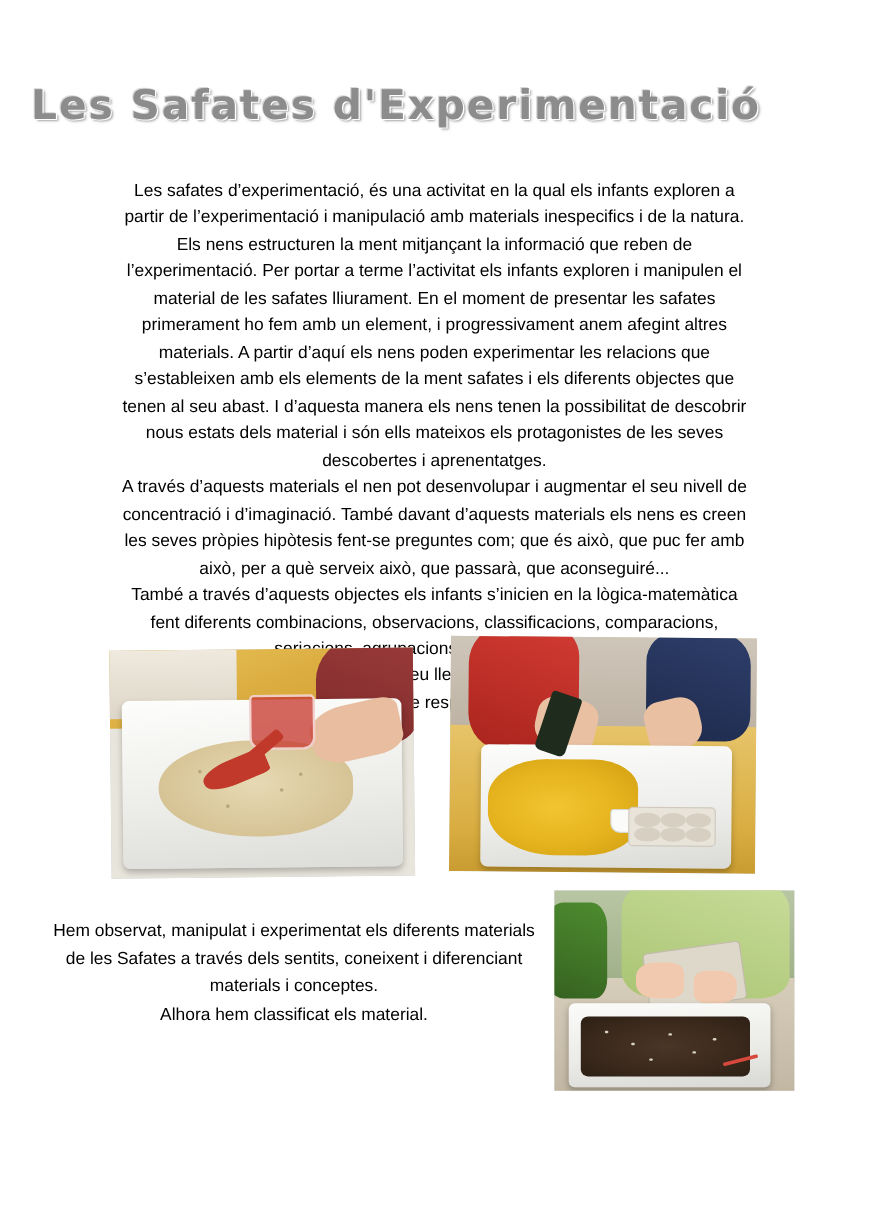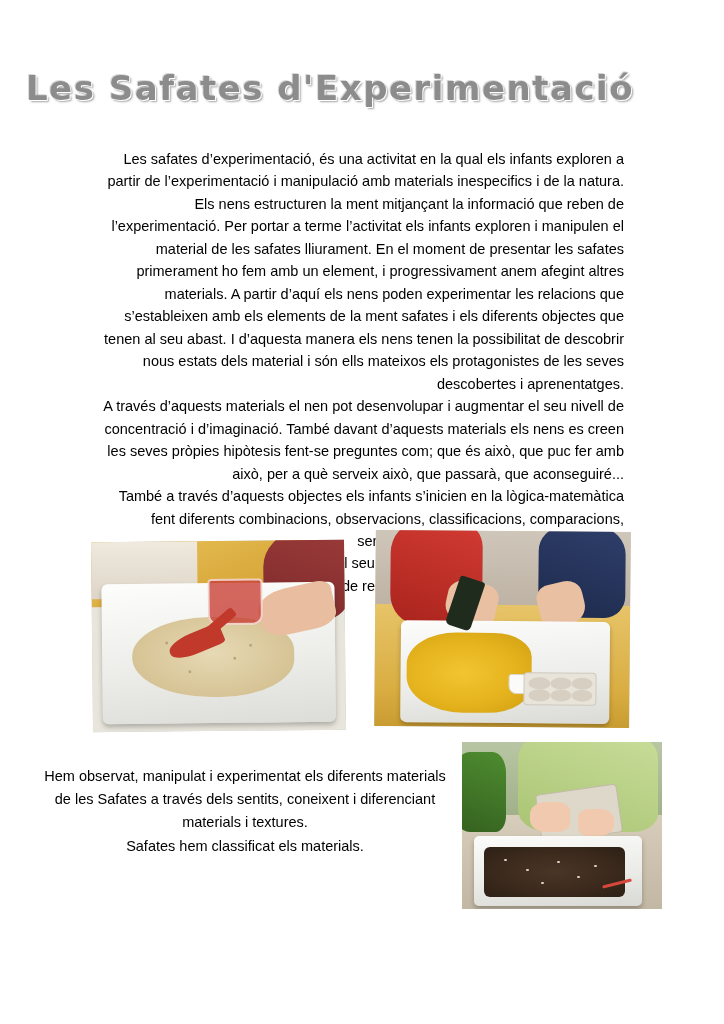--- a/index.html
+++ b/index.html
@@ -45,21 +45,21 @@
   }
 
   
   .body-text {
     position: absolute;
     top: 148px;
     left: 100px;
     width: 524px;
     font-size: 14.5px;
     line-height: 1.55;
-    text-align: right;
+    text-align: center;
     color: #000000;
   }
   .body-text p {
     margin: 0;
   }
   .body-text p + p {
     margin-top: 0px;
   }
 
   
@@ -256,17 +256,17 @@
         <div class="p3-speck" style="left:52%;top:28%"></div>
         <div class="p3-speck" style="left:66%;top:58%"></div>
         <div class="p3-speck" style="left:78%;top:36%"></div>
         <div class="p3-speck" style="left:40%;top:70%"></div>
       </div>
       <div class="p3-stick"></div>
     </div>
   </div>
 
   <div class="bottom-text">
-    <p>Hem observat, manipulat i experimentat els diferents materials de les Safates a través dels sentits, coneixent i diferenciant materials i textures.</p>
-    <p>Safates hem classificat els materials.</p>
+    <p>Hem observat, manipulat i experimentat els diferents materials de les Safates a través dels sentits, coneixent i diferenciant materials i conceptes.</p>
+    <p>Alhora hem classificat els material.</p>
   </div>
 
 </div>
 
 </body></html>

